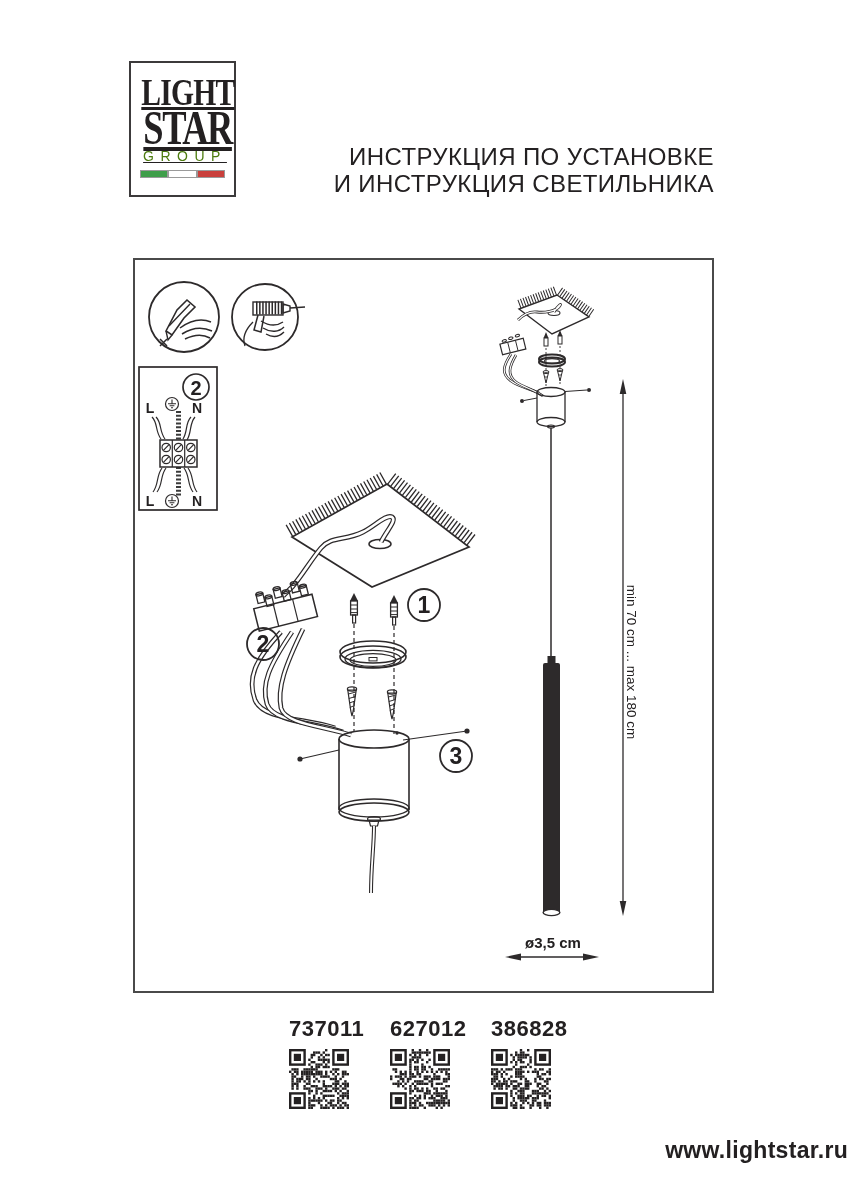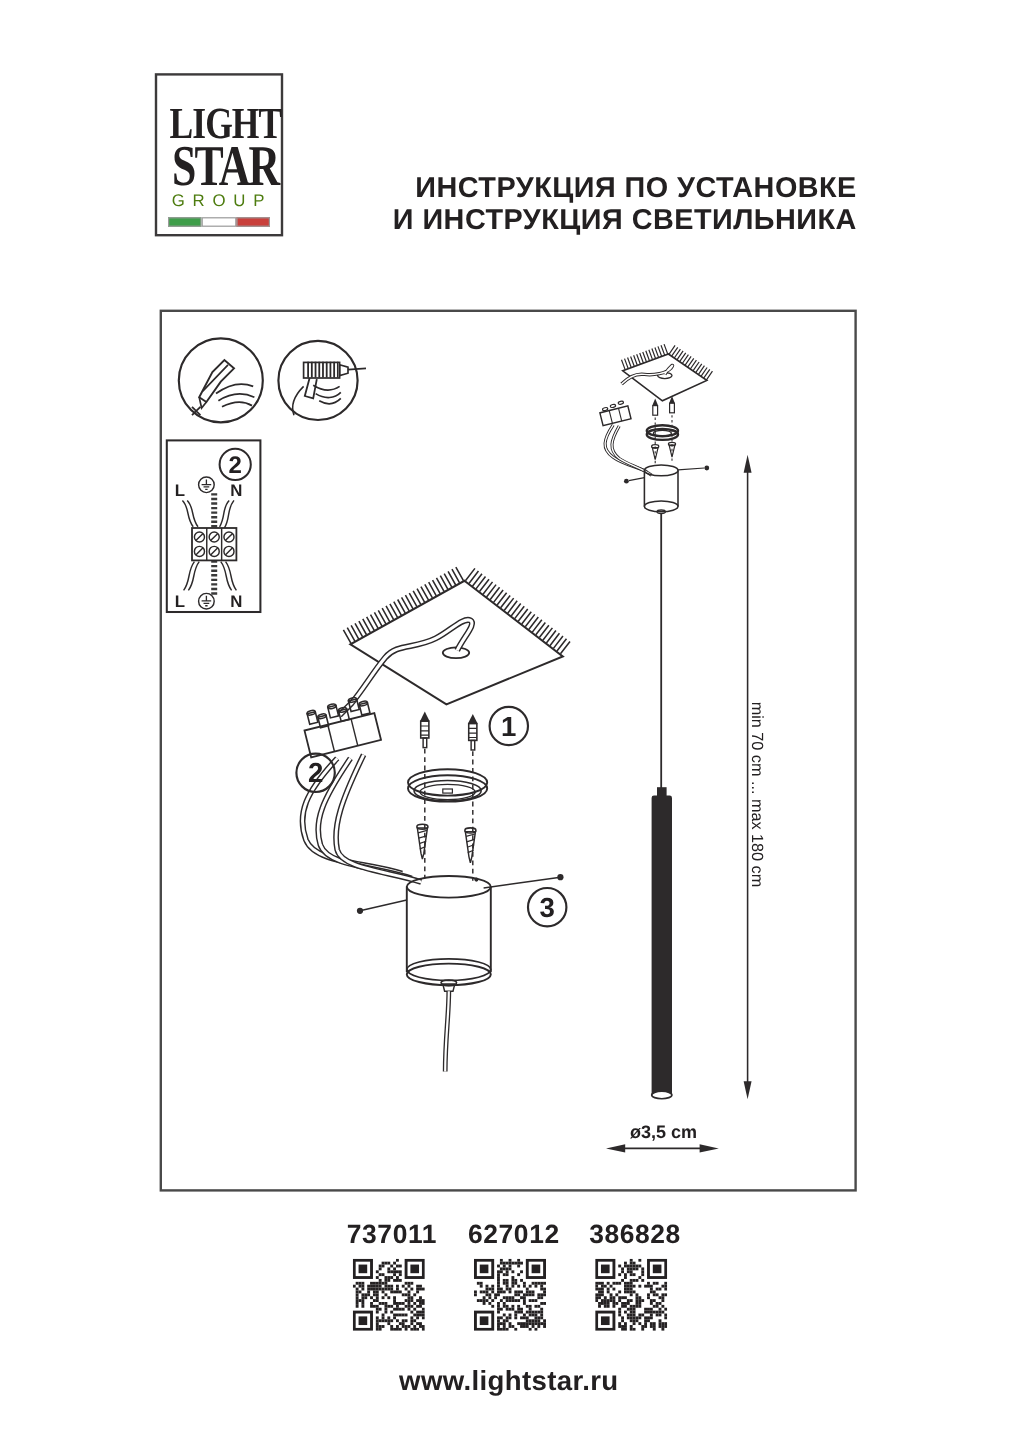--- a/index.html
+++ b/index.html
@@ -2,50 +2,50 @@
 <html><head>
 <meta charset="utf-8">
 <style>
   * { margin:0; padding:0; box-sizing:border-box; }
   html,body { background:#ffffff; }
   .page { position:relative; width:848px; height:1200px; background:#fff; overflow:hidden;
           font-family:"Liberation Sans", sans-serif; color:#232021; }
 
   
   .logo-box { position:absolute; left:129px; top:61px; width:107px; height:136px;
-              border:2px solid #3c3a3b; text-align:center; padding-top:26px; }
+              border:2px solid #3c3a3b; text-align:center; padding-top:15px;text-decoration:underline; }
   .logo-light { font-family:"Liberation Serif", serif; font-weight:bold; font-size:37px;
                 line-height:30px; letter-spacing:-1px; transform:scaleX(.8); }
   .logo-star  { font-family:"Liberation Serif", serif; font-weight:bold; font-size:48px;
                 line-height:39px; letter-spacing:-2px; transform:scaleX(.76); }
   .logo-group { font-size:14px; font-weight:normal; letter-spacing:6.5px; line-height:15px;
                 margin-top:2px; padding-left:5px; color:#4d7c0f; }
   .logo-flag { display:flex; width:85px; height:8px; margin:6px auto 0; }
   .logo-flag span { flex:1; border:1px solid #9a9a9a; }
   .title-block { position:absolute; right:134px; top:54px; text-align:right;
                  font-weight:bold; font-size:27px; line-height:31px; letter-spacing:.4px; }
   .instr-block { position:absolute; right:134px; top:143px; text-align:right;
-                 font-weight:bold; font-size:24px; line-height:27px; letter-spacing:.4px; }
+                 font-weight:normal; font-size:24px; line-height:27px; letter-spacing:.4px; }
 
   
   .diagram-box { position:absolute; left:133px; top:258px; width:581px; height:735px;
                  border:2px solid #4a4a4a; background:#fff; }
   .diagram-box svg { position:absolute; left:0; top:0; }
   svg text { font-family:"Liberation Sans", sans-serif; fill:#232021; }
   .ink   { stroke:#2d2a2b; fill:none; }
   .inkf  { fill:#2d2a2b; stroke:none; }
   .wire-o { stroke:#2d2a2b; fill:none; }
   .wire-i { stroke:#ffffff; fill:none; }
 
   
   .qr-row { position:absolute; left:0; top:1016px; width:848px; }
-  .qr-item { position:absolute; width:70px; text-align:center; }
+  .qr-item { position:absolute; width:70px; }
   .qr-item .code { font-size:22px; font-weight:bold; letter-spacing:.5px; }
   .qr-item svg { margin-top:7px; }
-  .site { position:absolute; left:0; top:1137px; width:848px; text-align:center;
+  .site { position:absolute; left:0; top:1137px; width:848px; text-align:right;
           font-size:23px; font-weight:bold; letter-spacing:.3px; }
 </style>
 </head>
 <body>
 
 <div class="page">
 
   <div class="logo-box">
     <div class="logo-light">LIGHT</div>
     <div class="logo-star">STAR</div>

